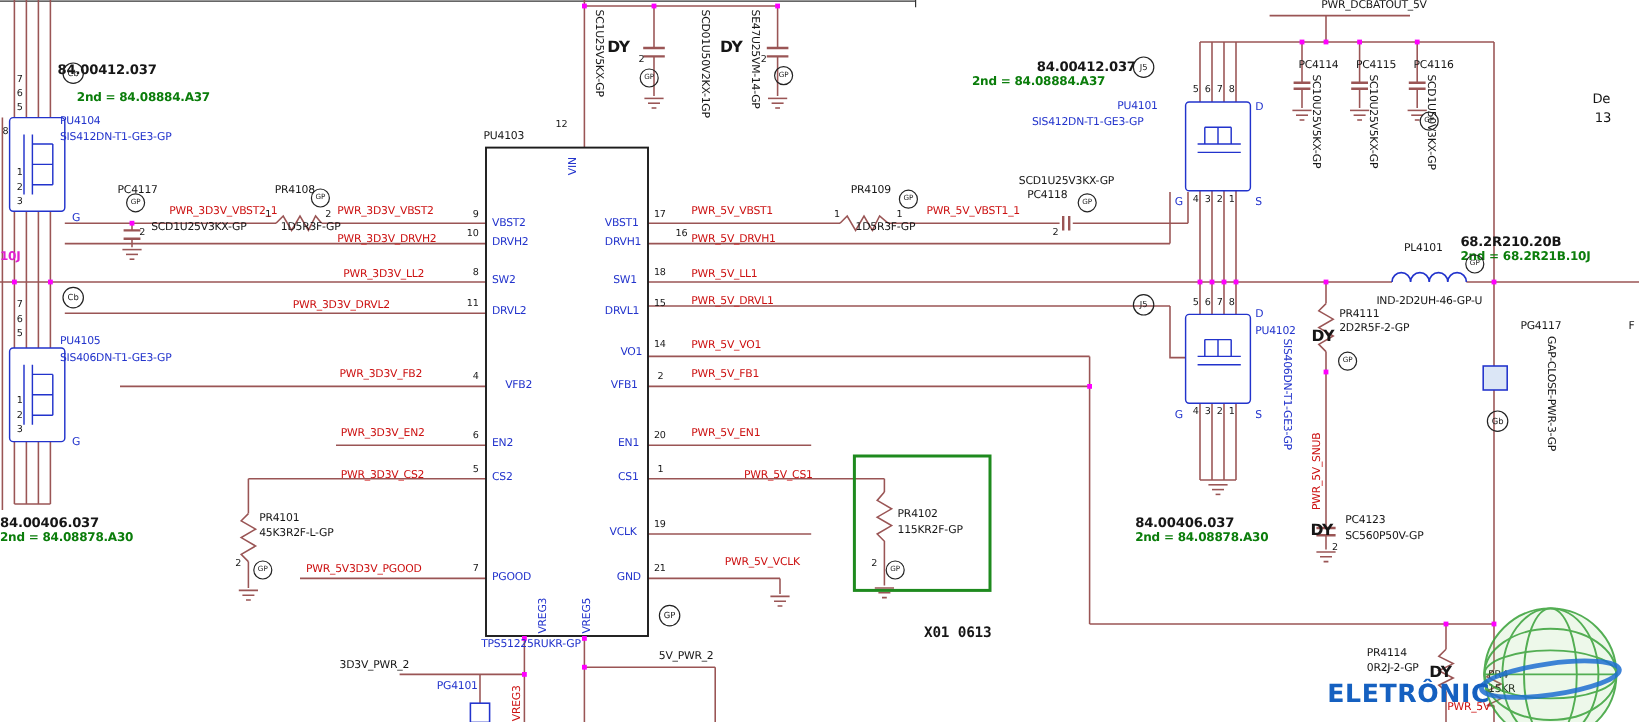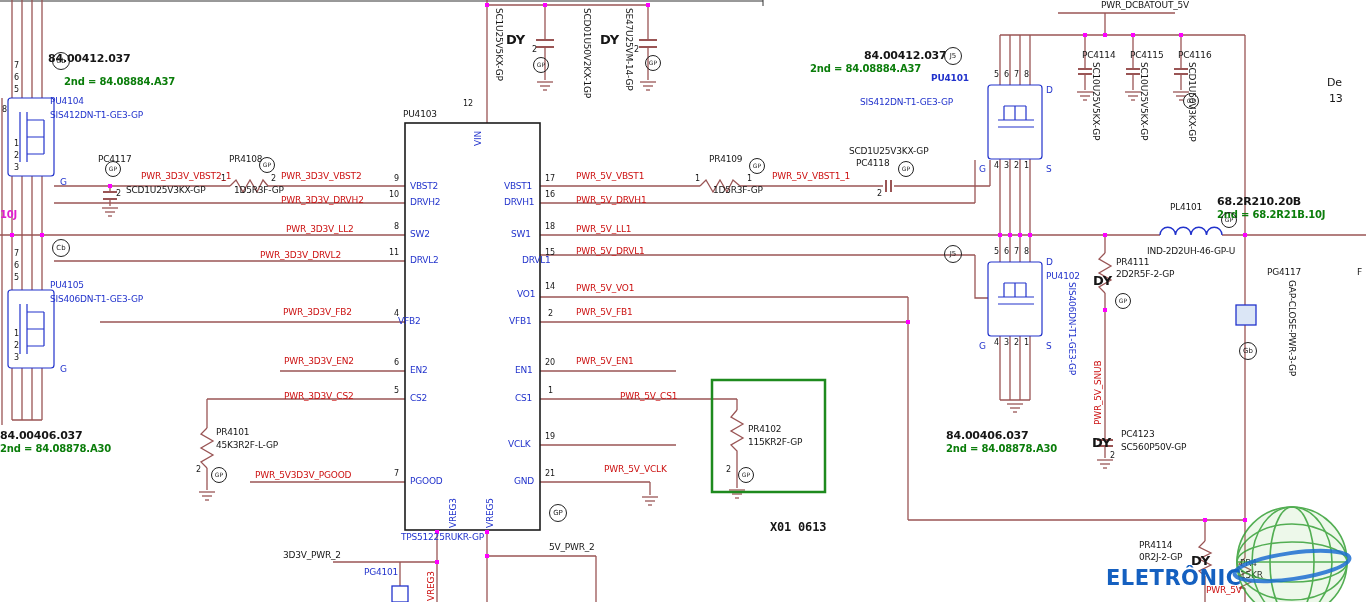--- a/index.html
+++ b/index.html
@@ -144,21 +144,21 @@
       <span class="t blk" style="left: 126px; top: 186px;">SCD1U25V3KX-GP</span>
       <span class="t blk" style="left: 116px; top: 190px; font-size: 8px;">2</span>
       <span class="t blk" style="left: 229px; top: 155px;">PR4108</span>
       <span class="t blk" style="left: 234px; top: 186px;">1D5R3F-GP</span>
       <span class="t blk" style="left: 221px; top: 175px; font-size: 8px;">1</span>
       <span class="t blk" style="left: 271px; top: 175px; font-size: 8px;">2</span>
       <span class="t red" style="left: 141px; top: 172px;">PWR_3D3V_VBST2_1</span>
       <span class="t red" style="left: 281px; top: 172px;">PWR_3D3V_VBST2</span>
       <span class="t red" style="left: 281px; top: 196px;">PWR_3D3V_DRVH2</span>
       <span class="t red" style="left: 286px; top: 225px;">PWR_3D3V_LL2</span>
-      <span class="t red" style="left: 260px; top: 251px;">PWR_3D3V_DRVL2</span>
+      <span class="t red" style="left: 244px; top: 251px;">PWR_3D3V_DRVL2</span>
       <span class="t red" style="left: 283px; top: 308px;">PWR_3D3V_FB2</span>
       <span class="t red" style="left: 284px; top: 357px;">PWR_3D3V_EN2</span>
       <span class="t red" style="left: 284px; top: 392px;">PWR_3D3V_CS2</span>
       <span class="t red" style="left: 255px; top: 471px;">PWR_5V3D3V_PGOOD</span>
       <span class="t blu" style="left: 50px; top: 281px;">PU4105</span>
       <span class="t blu" style="left: 50px; top: 295px;">SIS406DN-T1-GE3-GP</span>
       <span class="t blu" style="left: 60px; top: 365px;">G</span>
       <span class="t blk" style="left: 14px; top: 250px; font-size: 8px;">7</span>
       <span class="t blk" style="left: 14px; top: 262px; font-size: 8px;">6</span>
       <span class="t blk" style="left: 14px; top: 274px; font-size: 8px;">5</span>
@@ -171,44 +171,44 @@
       <span class="t blk" style="left: 216px; top: 441px;">45K3R2F-L-GP</span>
       <span class="t blk" style="left: 196px; top: 466px; font-size: 8px;">2</span>
       <span class="t blk" style="left: 403px; top: 110px;">PU4103</span>
       <span class="t blu" style="left: 401px; top: 533px;">TPS51225RUKR-GP</span>
       <span class="t blk" style="left: 463px; top: 100px; font-size: 8px;">12</span>
       <span class="t blu" style="left: 474px; top: 146px; transform: rotate(-90deg);">VIN</span>
       <span class="t blu" style="left: 410px; top: 182px;">VBST2</span>
       <span class="t blu" style="left: 410px; top: 198px;">DRVH2</span>
       <span class="t blu" style="left: 410px; top: 230px;">SW2</span>
       <span class="t blu" style="left: 410px; top: 256px;">DRVL2</span>
-      <span class="t blu" style="left: 398px; top: 317px;">VFB2</span>
+      <span class="t blu" style="left: 421px; top: 317px;">VFB2</span>
       <span class="t blu" style="left: 410px; top: 366px;">EN2</span>
       <span class="t blu" style="left: 410px; top: 394px;">CS2</span>
       <span class="t blu" style="left: 410px; top: 477px;">PGOOD</span>
       <span class="t blk" style="left: 394px; top: 175px; font-size: 8px;">9</span>
       <span class="t blk" style="left: 389px; top: 191px; font-size: 8px;">10</span>
       <span class="t blk" style="left: 394px; top: 223px; font-size: 8px;">8</span>
       <span class="t blk" style="left: 389px; top: 249px; font-size: 8px;">11</span>
       <span class="t blk" style="left: 394px; top: 310px; font-size: 8px;">4</span>
       <span class="t blk" style="left: 394px; top: 359px; font-size: 8px;">6</span>
       <span class="t blk" style="left: 394px; top: 387px; font-size: 8px;">5</span>
       <span class="t blk" style="left: 394px; top: 470px; font-size: 8px;">7</span>
       <span class="t blu" style="left: 504px; top: 182px;">VBST1</span>
       <span class="t blu" style="left: 504px; top: 198px;">DRVH1</span>
       <span class="t blu" style="left: 511px; top: 230px;">SW1</span>
-      <span class="t blu" style="left: 504px; top: 256px; margin-left: 18px;">DRVL1</span>
+      <span class="t blu" style="left: 504px; top: 256px;">DRVL1</span>
       <span class="t blu" style="left: 517px; top: 290px;">VO1</span>
       <span class="t blu" style="left: 509px; top: 317px;">VFB1</span>
       <span class="t blu" style="left: 515px; top: 366px;">EN1</span>
       <span class="t blu" style="left: 515px; top: 394px;">CS1</span>
       <span class="t blu" style="left: 508px; top: 440px;">VCLK</span>
       <span class="t blu" style="left: 514px; top: 477px;">GND</span>
       <span class="t blk" style="left: 545px; top: 175px; font-size: 8px;">17</span>
-      <span class="t blk" style="left: 545px; top: 191px; font-size: 8px;">16</span>
+      <span class="t blk" style="left: 563px; top: 191px; font-size: 8px;">16</span>
       <span class="t blk" style="left: 545px; top: 223px; font-size: 8px;">18</span>
       <span class="t blk" style="left: 545px; top: 249px; font-size: 8px;">15</span>
       <span class="t blk" style="left: 545px; top: 283px; font-size: 8px;">14</span>
       <span class="t blk" style="left: 548px; top: 310px; font-size: 8px;">2</span>
       <span class="t blk" style="left: 545px; top: 359px; font-size: 8px;">20</span>
       <span class="t blk" style="left: 548px; top: 387px; font-size: 8px;">1</span>
       <span class="t blk" style="left: 545px; top: 433px; font-size: 8px;">19</span>
       <span class="t blk" style="left: 545px; top: 470px; font-size: 8px;">21</span>
       <span class="t blu" style="left: 449px; top: 528px; transform: rotate(-90deg);">VREG3</span>
       <span class="t blu" style="left: 486px; top: 528px; transform: rotate(-90deg);">VREG5</span>
@@ -225,21 +225,21 @@
       <span class="t red" style="left: 576px; top: 357px;">PWR_5V_EN1</span>
       <span class="t red" style="left: 576px; top: 392px; padding-left: 44px;">PWR_5V_CS1</span>
       <span class="t red" style="left: 604px; top: 438px; margin-top: 27px;">PWR_5V_VCLK</span>
       <span class="t blk" style="left: 709px; top: 155px;">PR4109</span>
       <span class="t blk" style="left: 713px; top: 186px;">1D5R3F-GP</span>
       <span class="t blk" style="left: 849px; top: 147px;">SCD1U25V3KX-GP</span>
       <span class="t blk" style="left: 856px; top: 159px;">PC4118</span>
       <span class="t blk" style="left: 877px; top: 190px; font-size: 8px;">2</span>
       <span class="t blk b" style="left: 864px; top: 50px; font-size: 11px;">84.00412.037</span>
       <span class="t grn b" style="left: 810px; top: 64px; font-size: 10px;">2nd = 84.08884.A37</span>
-      <span class="t blu" style="left: 931px; top: 74px; font-weight: bold;">PU4101</span>
+      <span class="t blu" style="left: 931px; top: 85px;">PU4101</span>
       <span class="t blu" style="left: 860px; top: 98px;">SIS412DN-T1-GE3-GP</span>
       <span class="t blu" style="left: 1046px; top: 86px;">D</span>
       <span class="t blu" style="left: 979px; top: 165px;">G</span>
       <span class="t blu" style="left: 1046px; top: 165px;">S</span>
       <span class="t blk" style="left: 994px; top: 71px; font-size: 8px;">5</span>
       <span class="t blk" style="left: 1004px; top: 71px; font-size: 8px;">6</span>
       <span class="t blk" style="left: 1014px; top: 71px; font-size: 8px;">7</span>
       <span class="t blk" style="left: 1024px; top: 71px; font-size: 8px;">8</span>
       <span class="t blk" style="left: 994px; top: 162px; font-size: 8px;">4</span>
       <span class="t blk" style="left: 1004px; top: 162px; font-size: 8px;">3</span>

